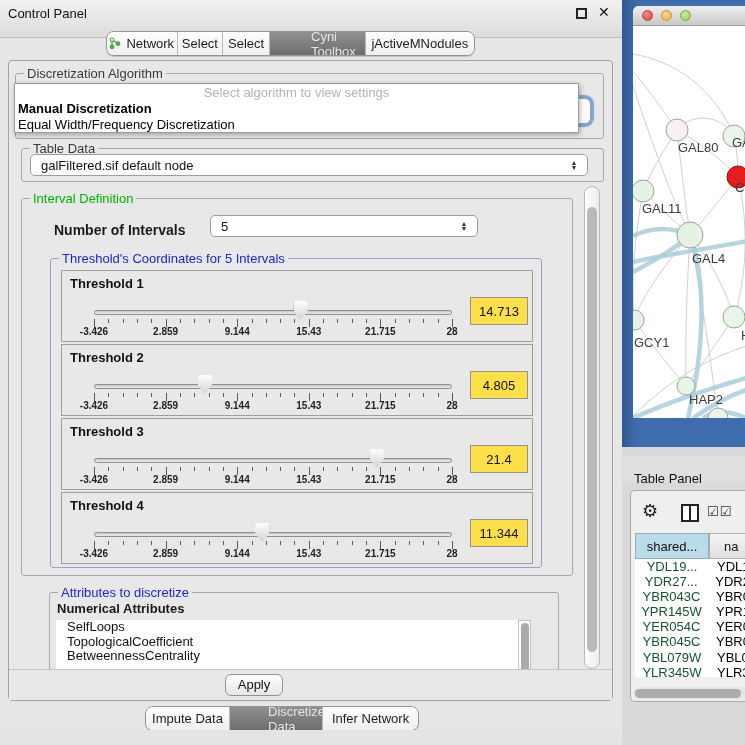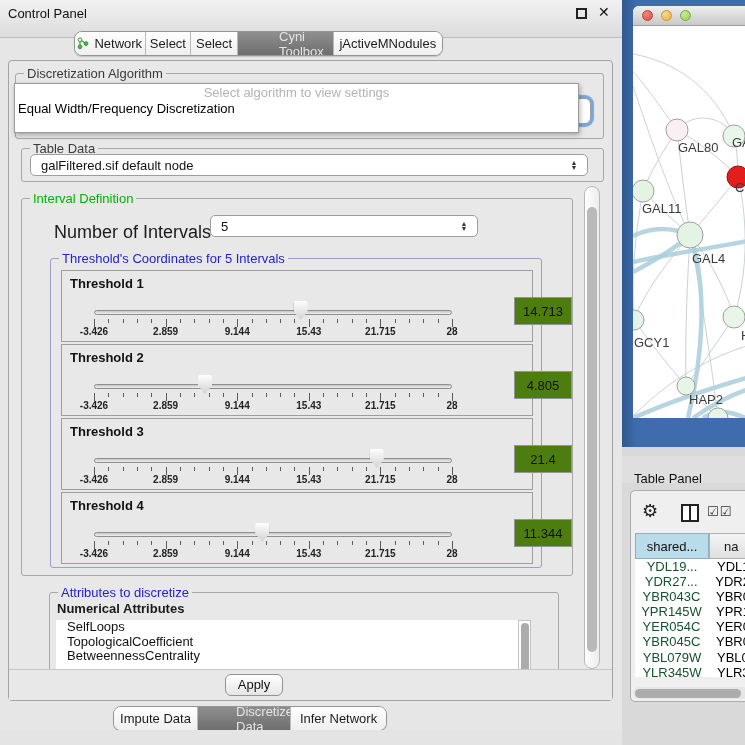--- a/index.html
+++ b/index.html
@@ -7,21 +7,21 @@
   body { font-family:"Liberation Sans","DejaVu Sans",sans-serif; background:#E8E8E8; position:relative; font-size:13px; color:#1a1a1a; }
   .abs { position:absolute; }
 
   
   #control-panel { left:0; top:0; width:622px; height:745px; background:#E6E6E6; }
   #cp-titlebar { left:0; top:0; width:622px; height:38px; background:linear-gradient(#F1F1F1,#DCDCDC); border-bottom:1px solid #BDBDBD; }
   #cp-title { left:8px; top:6px; font-size:13px; color:#111; }
   #cp-float { left:576px; top:8px; width:11px; height:11px; border:2px solid #222; background:transparent; }
   #cp-close { left:598px; top:4px; font-size:14px; font-weight:bold; color:#111; }
 
-  .tabstrip { display:flex; border:1px solid #949494; border-radius:8px; overflow:hidden; background:#FCFCFC; box-shadow:0 1px 1px rgba(0,0,0,.15); }
+  .tabstrip { display:flex; border:1px solid #949494; border-radius:8px; overflow:hidden; background:#FCFCFC; box-shadow:0 1px 1px rgba(0,0,0,.15);margin-left:32px; }
   .tabseg { display:flex; align-items:center; justify-content:center; gap:5px; font-size:13px; color:#1c1c1c; background:linear-gradient(#FEFEFE,#EFEFEF); border-left:1px solid #B9B9B9; cursor:default; }
   .tabseg:first-child { border-left:none; }
   .tabseg.selected { background:linear-gradient(#8F8F8F,#6E6E6E); color:#E4E4E4;padding-left:41px; }
   #top-tabs { left:74px; top:31px; width:369px; height:25px; }
   #bottom-tabs { left:113px; top:706px; width:274px; height:25px; }
 
   #main-panel { left:8px; top:60px; width:605px; height:641px; border:1px solid #A3A3A3; border-radius:4px; background:#E8E8E8; }
 
   .group { position:absolute; border:1px solid #A8A8A8; border-radius:3px; }
   .group-title { position:absolute; top:-8px; left:8px; background:#E8E8E8; padding:0 3px; font-size:13px; color:#3a3a3a; line-height:15px; white-space:nowrap; }
@@ -51,22 +51,22 @@
   .threshold-box { position:absolute; left:10px; width:472px; height:72px; border:1px solid #9E9E9E; background:#E8E8E8; }
   .t-label { position:absolute; left:8px; top:5px; font-weight:bold; font-size:13px; color:#111; }
   .t-track { position:absolute; left:32px; top:39px; width:358px; height:5px; border:1px solid #8E8E8E; border-radius:3px;
     background:linear-gradient(#C6C6C6,#EFEFEF); }
   .t-thumb { position:absolute; top:30px; width:14px; height:19px;
     background:linear-gradient(#FEFEFE,#D2D2D2);
     clip-path:polygon(8% 0,92% 0,100% 10%,100% 55%,50% 100%,0 55%,0 10%);
     filter:drop-shadow(0 0 1px rgba(0,0,0,.65)); }
   .t-tick { position:absolute; width:1px; background:#5A5A5A; top:48px; }
   .t-ticklabel { position:absolute; top:55px; transform:translateX(-50%); font-size:10px; font-weight:bold; color:#222; white-space:nowrap; }
-  .t-value { position:absolute; left:408px; top:26px; width:58px; height:28px; background:#4d7c0f; border:1px solid #949494;
-    font-size:13px; color:#111; text-align:center; line-height:28px;margin-left:44px; }
+  .t-value { position:absolute; left:408px; top:26px; width:58px; height:28px; background:#fde047; border:1px solid #949494;
+    font-size:13px; color:#111; text-align:center; line-height:28px; }
 
   #attr-list { position:absolute; left:6px; top:27px; width:462px; height:220px; background:#FFFFFF; }
   .attr-item { padding-left:11px; font-size:13px; color:#111; line-height:14.6px; white-space:nowrap; }
   #attr-scrollbar { position:absolute; left:468px; top:27px; width:13px; height:220px; background:#FDFDFD; border:1px solid #C2C2C2; }
   #attr-scrollbar .thumb { position:absolute; left:2px; top:2px; width:8px; height:58px; background:#ABABAB; border-radius:5px; }
 
   #bottom-bar { left:0px; top:608px; width:603px; height:31px; border-top:1px solid #C6C6C6; background:#E8E8E8; }
   #apply-btn { position:absolute; left:216px; top:4px; width:58px; height:22px; background:linear-gradient(#FFFFFF,#E6E6E6);
     border:1px solid #939393; border-radius:6px; font-size:13px; color:#111; text-align:center; line-height:20px; }
 
@@ -145,37 +145,38 @@
     </div>
 
     <div class="combo abs" id="algo-combo">
       <span class="val"></span>
       <span class="stepper">▲<br>▼</span>
     </div>
 
     <div class="abs" id="algo-popup">
       <div class="hint">Select algorithm to view settings</div>
 
+    <div class="opt first">Manual Discretization</div>
         <div class="opt">Equal Width/Frequency Discretization</div>
       </div>
 
     <div class="group" id="tabledata-group" style="left:12px; top:87px; width:583px; height:34px;">
       <span class="group-title">Table Data</span>
       <div class="combo" style="left:8px; top:5px; width:558px; height:22px;">
         <span class="val">galFiltered.sif default node</span>
         <span class="stepper">▲<br>▼</span>
       </div>
     </div>
 
     <div id="viewport">
 
       <div class="group" style="left:6px; top:12px; width:552px; height:378px;">
         <span class="group-title gt-green">Interval Definition</span>
 
-        <span style="position:absolute; left:32px; top:23px; font-weight:normal; font-size:18px;">Number of Intervals</span>
+        <span style="position:absolute; left:32px; top:23px; font-weight:bold; font-size:14px;">Number of Intervals</span>
         <div class="combo" style="left:188px; top:16px; width:268px; height:22px;">
           <span class="val">5</span>
           <span class="stepper">▲<br>▼</span>
         </div>
 
         <div class="group" style="left:28px; top:59px; width:492px; height:310px; border-color:#9E9EC8;">
           <span class="group-title gt-blue">Threshold's Coordinates for 5 Intervals</span>
           <div id="thresholds-holder">
               <div class="threshold-box" style="top: 11px;">
                 <div class="t-label">Threshold 1</div>

